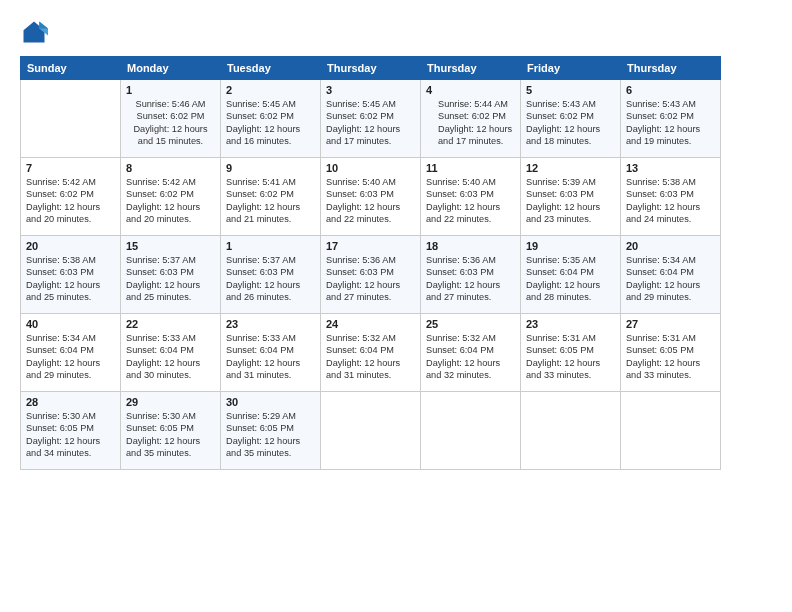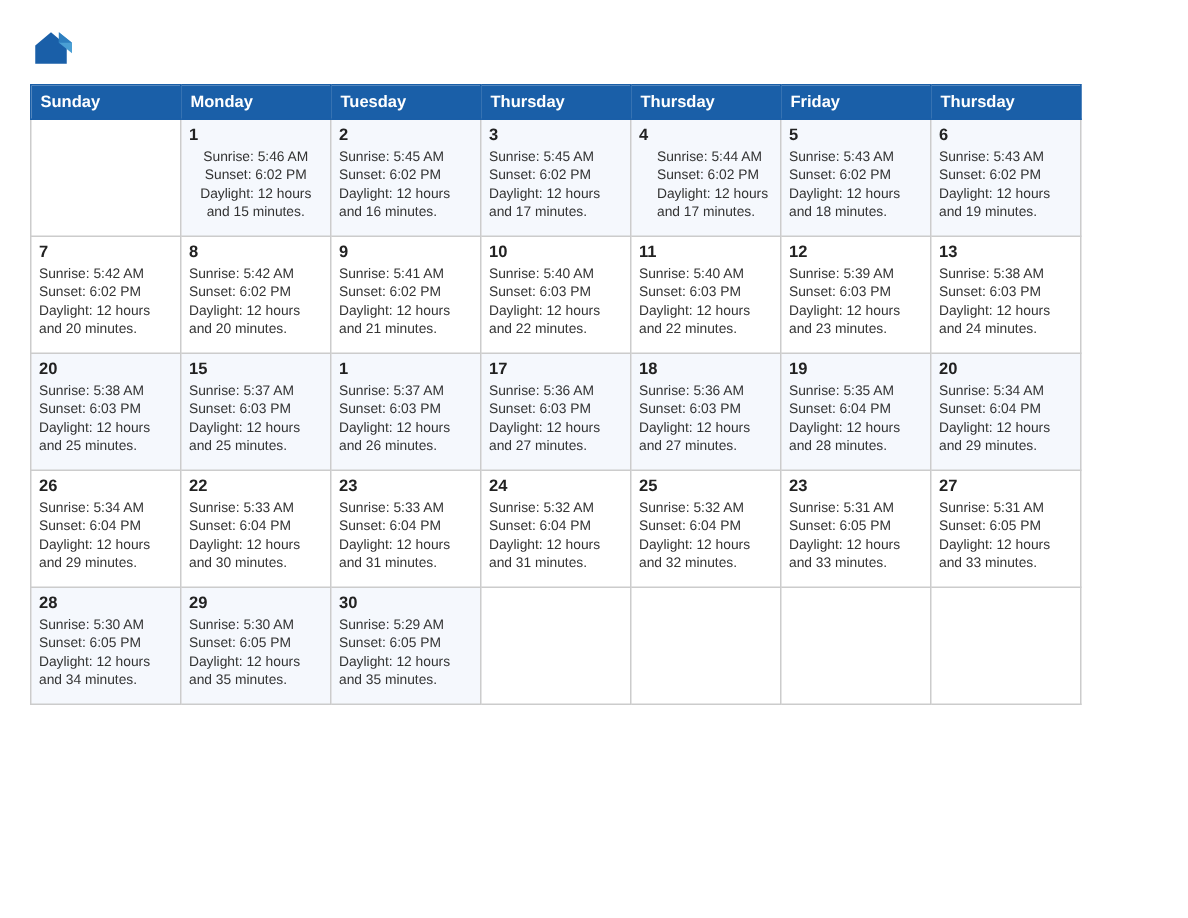--- a/index.html
+++ b/index.html
@@ -271,21 +271,21 @@
           <td>
             <div class="day-num">20</div>
             <div class="day-info" style="white-space: pre-line;">Sunrise: 5:34 AM
 Sunset: 6:04 PM
 Daylight: 12 hours
 and 29 minutes.</div>
           </td>
         </tr>
         <tr>
           <td>
-            <div class="day-num">26</div>
+            <div class="day-num">40</div>
             <div class="day-info" style="white-space: pre-line;">Sunrise: 5:34 AM
 Sunset: 6:04 PM
 Daylight: 12 hours
 and 29 minutes.</div>
           </td>
           <td>
             <div class="day-num">22</div>
             <div class="day-info" style="white-space: pre-line;">Sunrise: 5:33 AM
 Sunset: 6:04 PM
 Daylight: 12 hours

